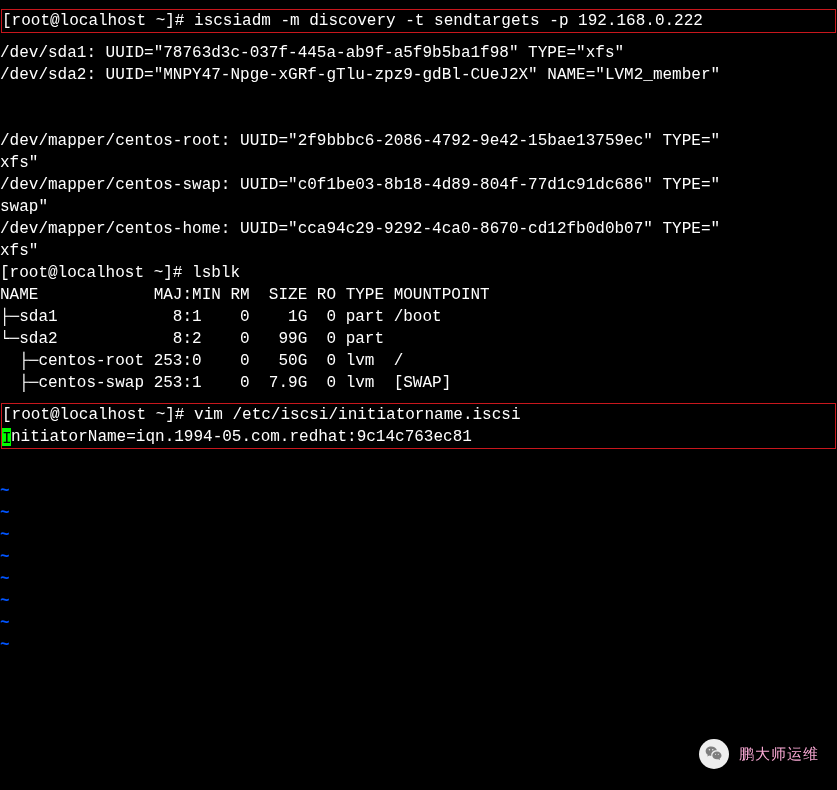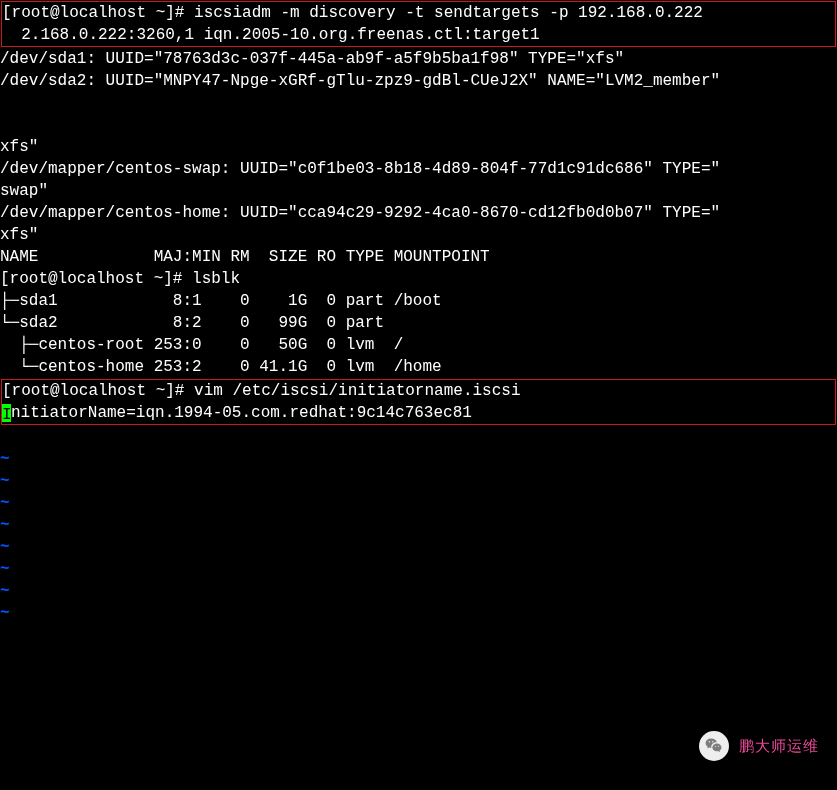--- a/index.html
+++ b/index.html
@@ -21,42 +21,42 @@
     width: 837px;
     height: 790px;
     position: relative;
   }
   .line {
     white-space: pre;
     min-height: 22px;
   }
   .redbox {
     border: 1px solid #c8171d;
-    margin: 1px 1px;
+    margin: 9px 1px;
   }
   .tilde {
     color: #0054ff;
     font-weight: bold;
   }
   .cursor {
     background: #00ff00;
     color: #000;
     display: inline-block;
     width: 9px;
     height: 18px;
     vertical-align: text-bottom;
     position: relative;
   }
   .watermark {
     position: absolute;
     right: 18px;
     bottom: 30px;
     display: flex;
     align-items: center;
-    color: #ec4899;
+    color: #f9a8d4;
     font-family: "Microsoft YaHei", sans-serif;
     font-size: 15px;
     letter-spacing: 1px;
   }
   .watermark .ico {
     width: 30px;
     height: 30px;
     border-radius: 50%;
     background: #eee;
     margin-right: 10px;
@@ -70,39 +70,39 @@
     fill: #7d7d7d;
   }
 </style>
 </head>
 <body>
 
 <div class="terminal">
 
   <div class="redbox">
     <div class="line"><span>[root@localhost ~]# </span><span>iscsiadm -m discovery -t sendtargets -p 192.168.0.222</span></div>
-    <div class="line">  2.168.0.222:3260,1 iqn.2005-10.org.freenas.ctl:target1</div>
   </div>
 
   <div class="line">/dev/sda1: UUID="78763d3c-037f-445a-ab9f-a5f9b5ba1f98" TYPE="xfs"</div>
   <div class="line">/dev/sda2: UUID="MNPY47-Npge-xGRf-gTlu-zpz9-gdBl-CUeJ2X" NAME="LVM2_member"</div>
   <div class="line"></div>
   <div class="line"></div>
+  <div class="line">/dev/mapper/centos-root: UUID="2f9bbbc6-2086-4792-9e42-15bae13759ec" TYPE="</div>
   <div class="line">xfs"</div>
   <div class="line">/dev/mapper/centos-swap: UUID="c0f1be03-8b18-4d89-804f-77d1c91dc686" TYPE="</div>
   <div class="line">swap"</div>
   <div class="line">/dev/mapper/centos-home: UUID="cca94c29-9292-4ca0-8670-cd12fb0d0b07" TYPE="</div>
   <div class="line">xfs"</div>
 
+  <div class="line"><span>[root@localhost ~]# </span><span>lsblk</span></div>
   <div class="line">NAME            MAJ:MIN RM  SIZE RO TYPE MOUNTPOINT</div>
-  <div class="line"><span>[root@localhost ~]# </span><span>lsblk</span></div>
   <div class="line">├─sda1            8:1    0    1G  0 part /boot</div>
   <div class="line">└─sda2            8:2    0   99G  0 part </div>
   <div class="line">  ├─centos-root 253:0    0   50G  0 lvm  /</div>
-  <div class="line">  └─centos-home 253:2    0 41.1G  0 lvm  /home</div>
+  <div class="line">  ├─centos-swap 253:1    0  7.9G  0 lvm  [SWAP]</div>
 
   <div class="redbox">
     <div class="line"><span>[root@localhost ~]# </span><span>vim /etc/iscsi/initiatorname.iscsi</span></div>
     <div class="line"><span class="cursor">I</span><span>nitiatorName=iqn.1994-05.com.redhat:9c14c763ec81</span></div>
   </div>
 
   <div class="line">&nbsp;</div>
   <div class="line tilde">~</div>
   <div class="line tilde">~</div>
   <div class="line tilde">~</div>

